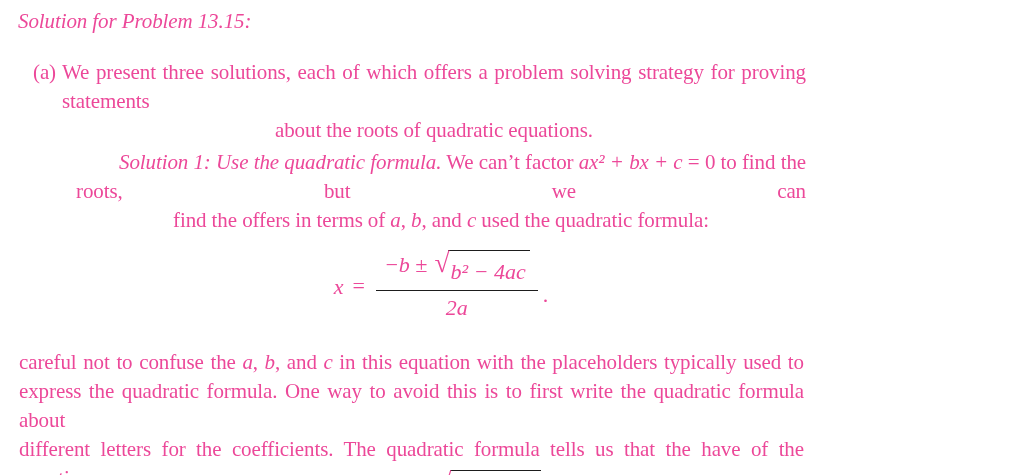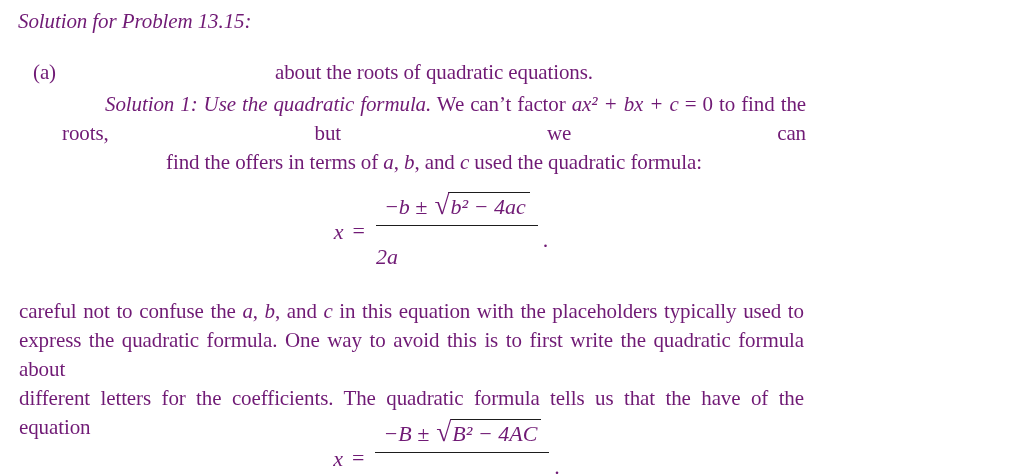--- a/index.html
+++ b/index.html
@@ -1,38 +1,38 @@
 <!DOCTYPE html>
 <html><head>
 <meta charset="utf-8">
 <style>
   html, body { margin: 0; padding: 0; background: #ffffff; }
   .page {
     width: 824px;
     height: 475px;
     background: #ffffff;
-    color: #701a75;
+    color: #ec4899;
     font-family: "Liberation Serif", "DejaVu Serif", serif;
     font-size: 21px;
     line-height: 29px;
     letter-spacing: -0.1px;
     overflow: hidden;
     box-sizing: border-box;
     padding-top: 7px;
   }
   .doc-title {
     margin: 0 18px;
     font-style: italic;
   }
   .item-a { display: flex; margin-top: 22px; }
   .item-label { margin-left: 33px; width: 29px; flex: none; }
   .item-body { flex: 1 1 auto; margin-right: 18px; min-width: 0; }
   .jline { text-align: justify; text-align-last: justify; }
   .lline { text-align: center; }
-  .para-sol1 { margin-top: 3px; }
+  .para-sol1 { margin-top: 3px; margin-left: 14px; }
   .indent-sol { text-indent: 43px; }
   .para-main { margin: 26px 20px 0 19px; }
   .indent-main { text-indent: 81px; }
   .math { font-style: italic; }
   i, .lead-italic { font-style: italic; }
 
   .formula {
     display: flex;
     justify-content: center;
     align-items: center;
@@ -41,41 +41,42 @@
     letter-spacing: 0;
   }
   .f1 { margin-top: 15px; padding-left: 14px; }
   .f2 { margin-top: -23px; padding-left: 69px; position: relative; }
   .flhs { transform: translateY(1px); }
   .eq { margin: 0 9px; }
   .frac { display: inline-flex; flex-direction: column; align-items: center; margin: 0 2px; }
   .num { display: inline-flex; align-items: baseline; padding: 0 8px 5px 8px; white-space: pre; }
   .den {
     align-self: stretch;
-    text-align: left;
+    text-align: center;
     border-top: 1.6px solid #1d1d1d;
-    padding-top: 18px;
+    padding-top: 4px;
   }
   .sqrt { display: inline-flex; align-items: flex-start; margin-left: 7px; }
   .rsym { font-style: normal; font-size: 1.25em; line-height: 0.95; transform: translateY(0px); margin-right: -1px; }
-  .radicand { border-top: 1.6px solid #1d1d1d; padding: 1px 4px 0 2px; text-align: right; }
+  .radicand { border-top: 1.6px solid #1d1d1d; padding: 8px 4px 0 2px; text-align: right; }
   .fperiod { transform: translateY(9px); margin-left: 3px; }
 </style>
 </head>
 <body>
 
 <div class="page">
 
   <div class="doc-title">Solution for Problem 13.15:</div>
 
   <div class="item-a">
     <div class="item-label">(a)</div>
     <div class="item-body">
 
       <div class="para">
+        <div class="jline">We present three solutions, each of which offers a problem solving strategy for proving statements</div>
         <div class="lline">about the roots of quadratic equations.</div>
       </div>
 
       <div class="para para-sol1">
         <div class="jline indent-sol"><i class="lead-italic">Solution 1: Use the quadratic formula.</i><span> We can’t factor </span><i class="math">ax² + bx + c</i><span> = 0 to find the roots, but we can</span></div>
         <div class="lline"><span>find the offers in terms of </span><i class="math">a</i><span>, </span><i class="math">b</i><span>, and </span><i class="math">c</i><span> used the quadratic formula:</span></div>
       </div>
 
       <div class="formula f1">
         <i class="math flhs">x</i>

